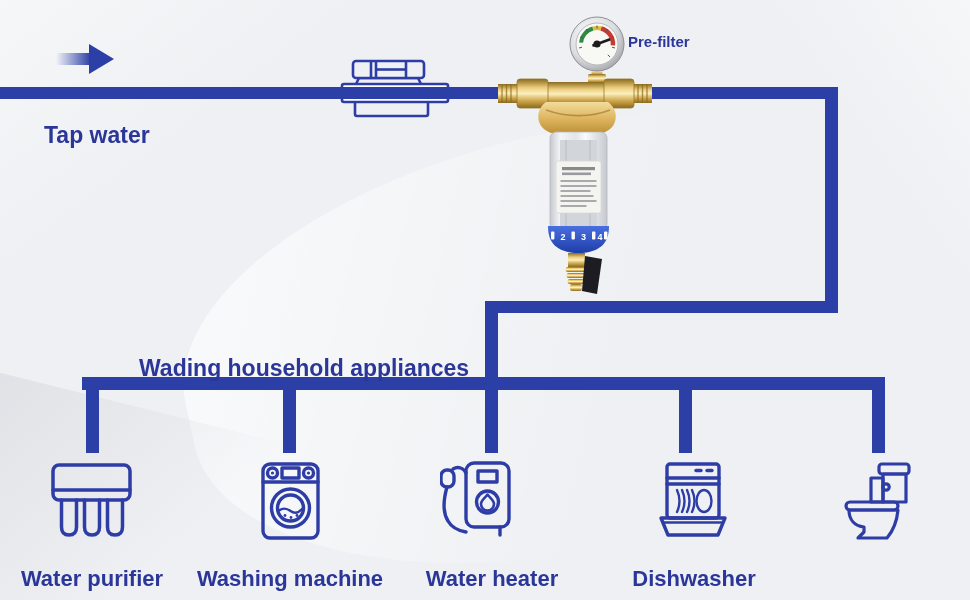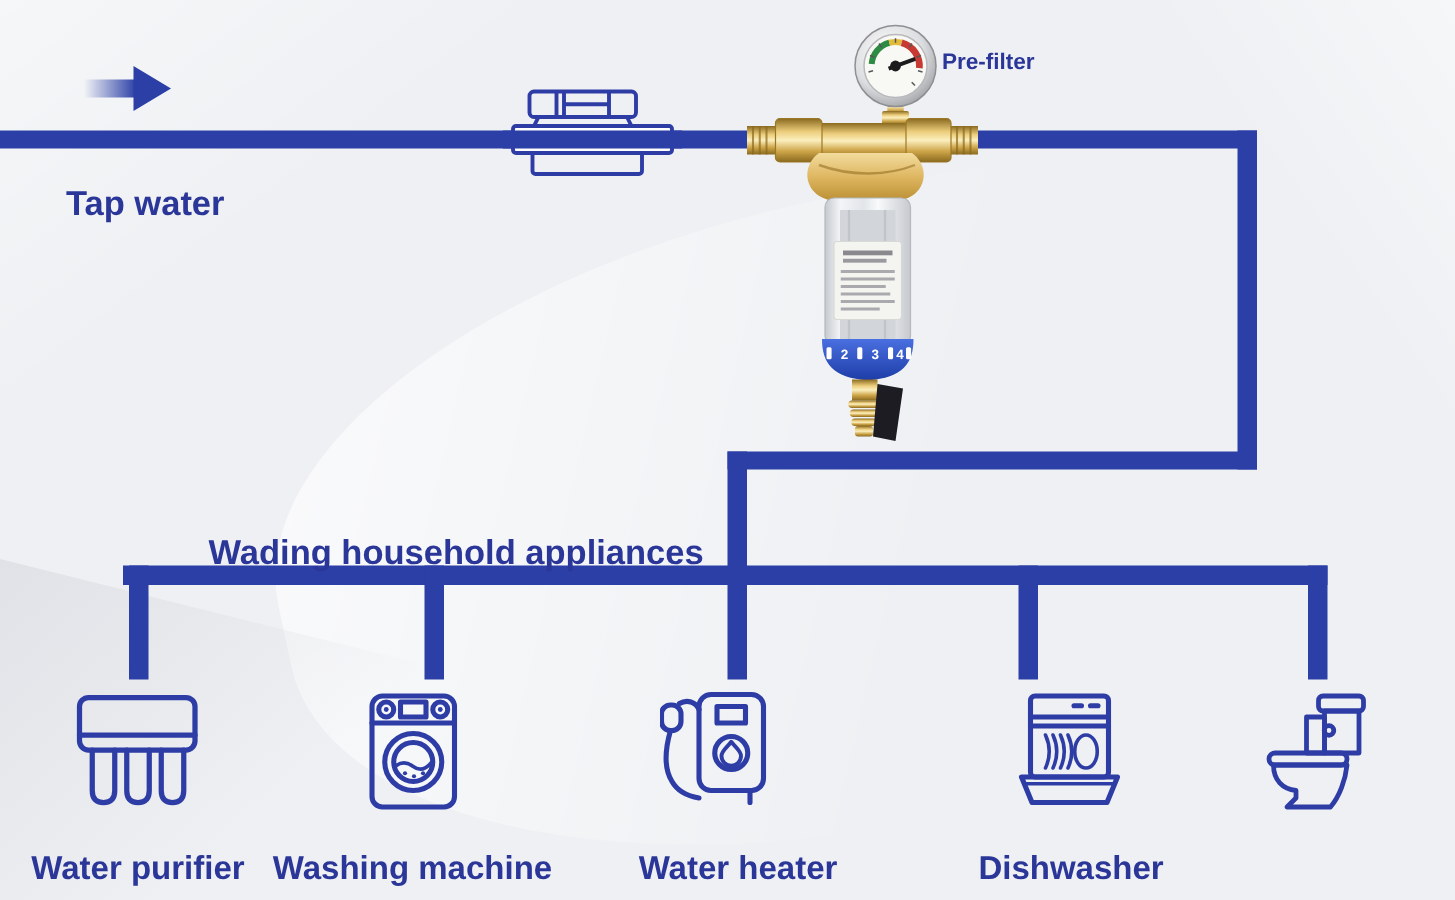--- a/index.html
+++ b/index.html
@@ -30,21 +30,21 @@
   .lbl-prefilter{left:628px;top:33px;font-size:15px;}
   .lbl-wading{left:139px;top:324px;font-size:23px;margin-top:31px;}
 
   .icon-svg{display:block;}
   .arrow-svg{position:absolute;left:56px;top:44px;z-index:2;}
   .meter-svg{position:absolute;left:335px;top:52px;z-index:2;}
   .prefilter-svg{position:absolute;left:488px;top:4px;z-index:3;}
 
   .appliance{position:absolute;top:458px;width:220px;display:flex;flex-direction:column;align-items:center;z-index:5;}
   .appliance .app-label{margin-top:24px;color:#2b3699;font-weight:700;font-size:22px;white-space:nowrap;}
-  .app-1{left:-18px;} .app-2{left:165px;} .app-3{left:382px;} .app-4{left:604px;justify-content:center;} .app-5{left:769px;}
+  .app-1{left:-18px;} .app-2{left:180px;} .app-3{left:382px;} .app-4{left:584px;justify-content:center;} .app-5{left:769px;}
   .shift-left{margin-left:-14px;}
 </style>
 </head>
 <body>
 
 <div class="canvas">
 
   <div class="swoosh1"></div>
   <div class="swoosh2"></div>
   <div class="swoosh4"></div>

